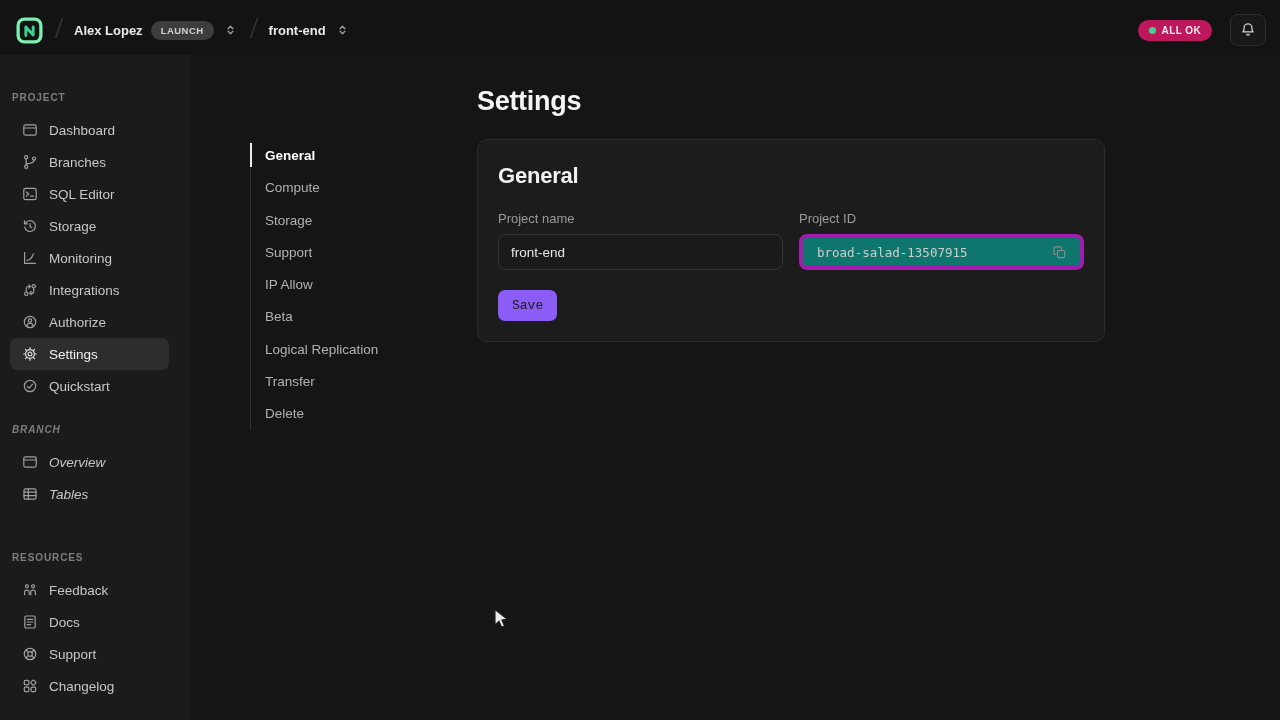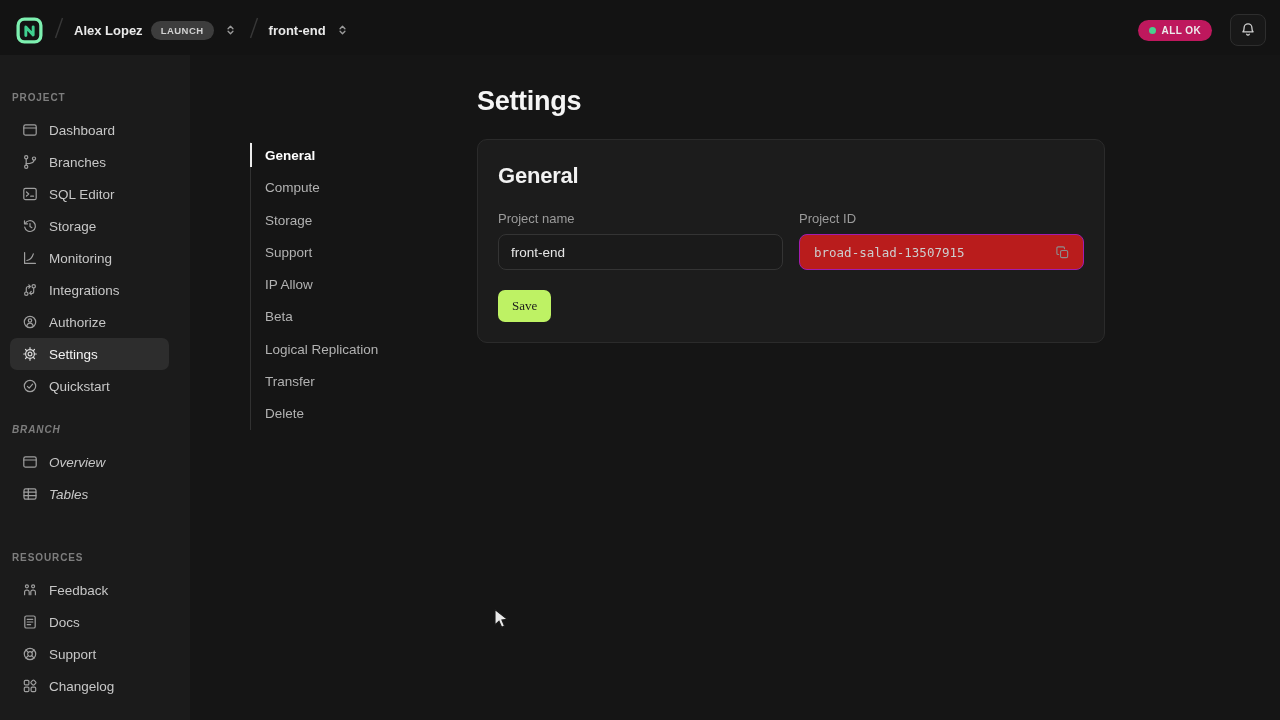--- a/index.html
+++ b/index.html
@@ -89,29 +89,29 @@
   }
   .card h2 { font-size:22px; font-weight:600; color:#f2f2f2; margin:3px 0 22px; letter-spacing:-.2px; }
   .field-grid { display:grid; grid-template-columns:1fr 1fr; gap:16px; }
   .f-label { font-size:13px; color:#9b9b9b; margin-bottom:8px; }
   .text-input {
     width:100%; height:36px; background:#1a1a1a; border:1px solid #343434;
     border-radius:8px; padding:0 12px; color:#e6e6e6; font-size:13.5px;
     font-family:"Liberation Sans", sans-serif; outline:none;
   }
   .ro-field {
-    height:36px; background:#b91c1c; border:1px solid #a21caf; border-radius:8px;
+    height:36px; background:#0f766e; border:4px solid #a21caf; border-radius:8px;
     display:flex; align-items:center; justify-content:space-between; padding:0 8px 0 14px;
   }
   .ro-value { font-family:"DejaVu Sans Mono", monospace; font-size:12.5px; color:#cdcdcd; }
   .copy-btn { width:26px; height:26px; display:flex; align-items:center; justify-content:center; color:#8d8d8d; background:none; border:none; cursor:pointer; border-radius:5px; }
   .save-btn {
-    margin-top:20px; background:#bef264; color:#1b1b1b; border:none;
+    margin-top:20px; background:#8b5cf6; color:#1b1b1b; border:none;
     border-radius:7px; padding:8px 14px; font-size:13px; font-weight:500;
-    font-family:Liberation Serif, serif; cursor:pointer;
+    font-family:Liberation Mono, monospace; cursor:pointer;
   }
 
   .cursor { position:absolute; left:492px; top:608px; pointer-events:none; z-index:50; }
 </style>
 </head>
 <body>
 
 <div class="topbar">
   <div class="logo-btn">
     <svg width="27" height="27" viewBox="0 0 28 28">

